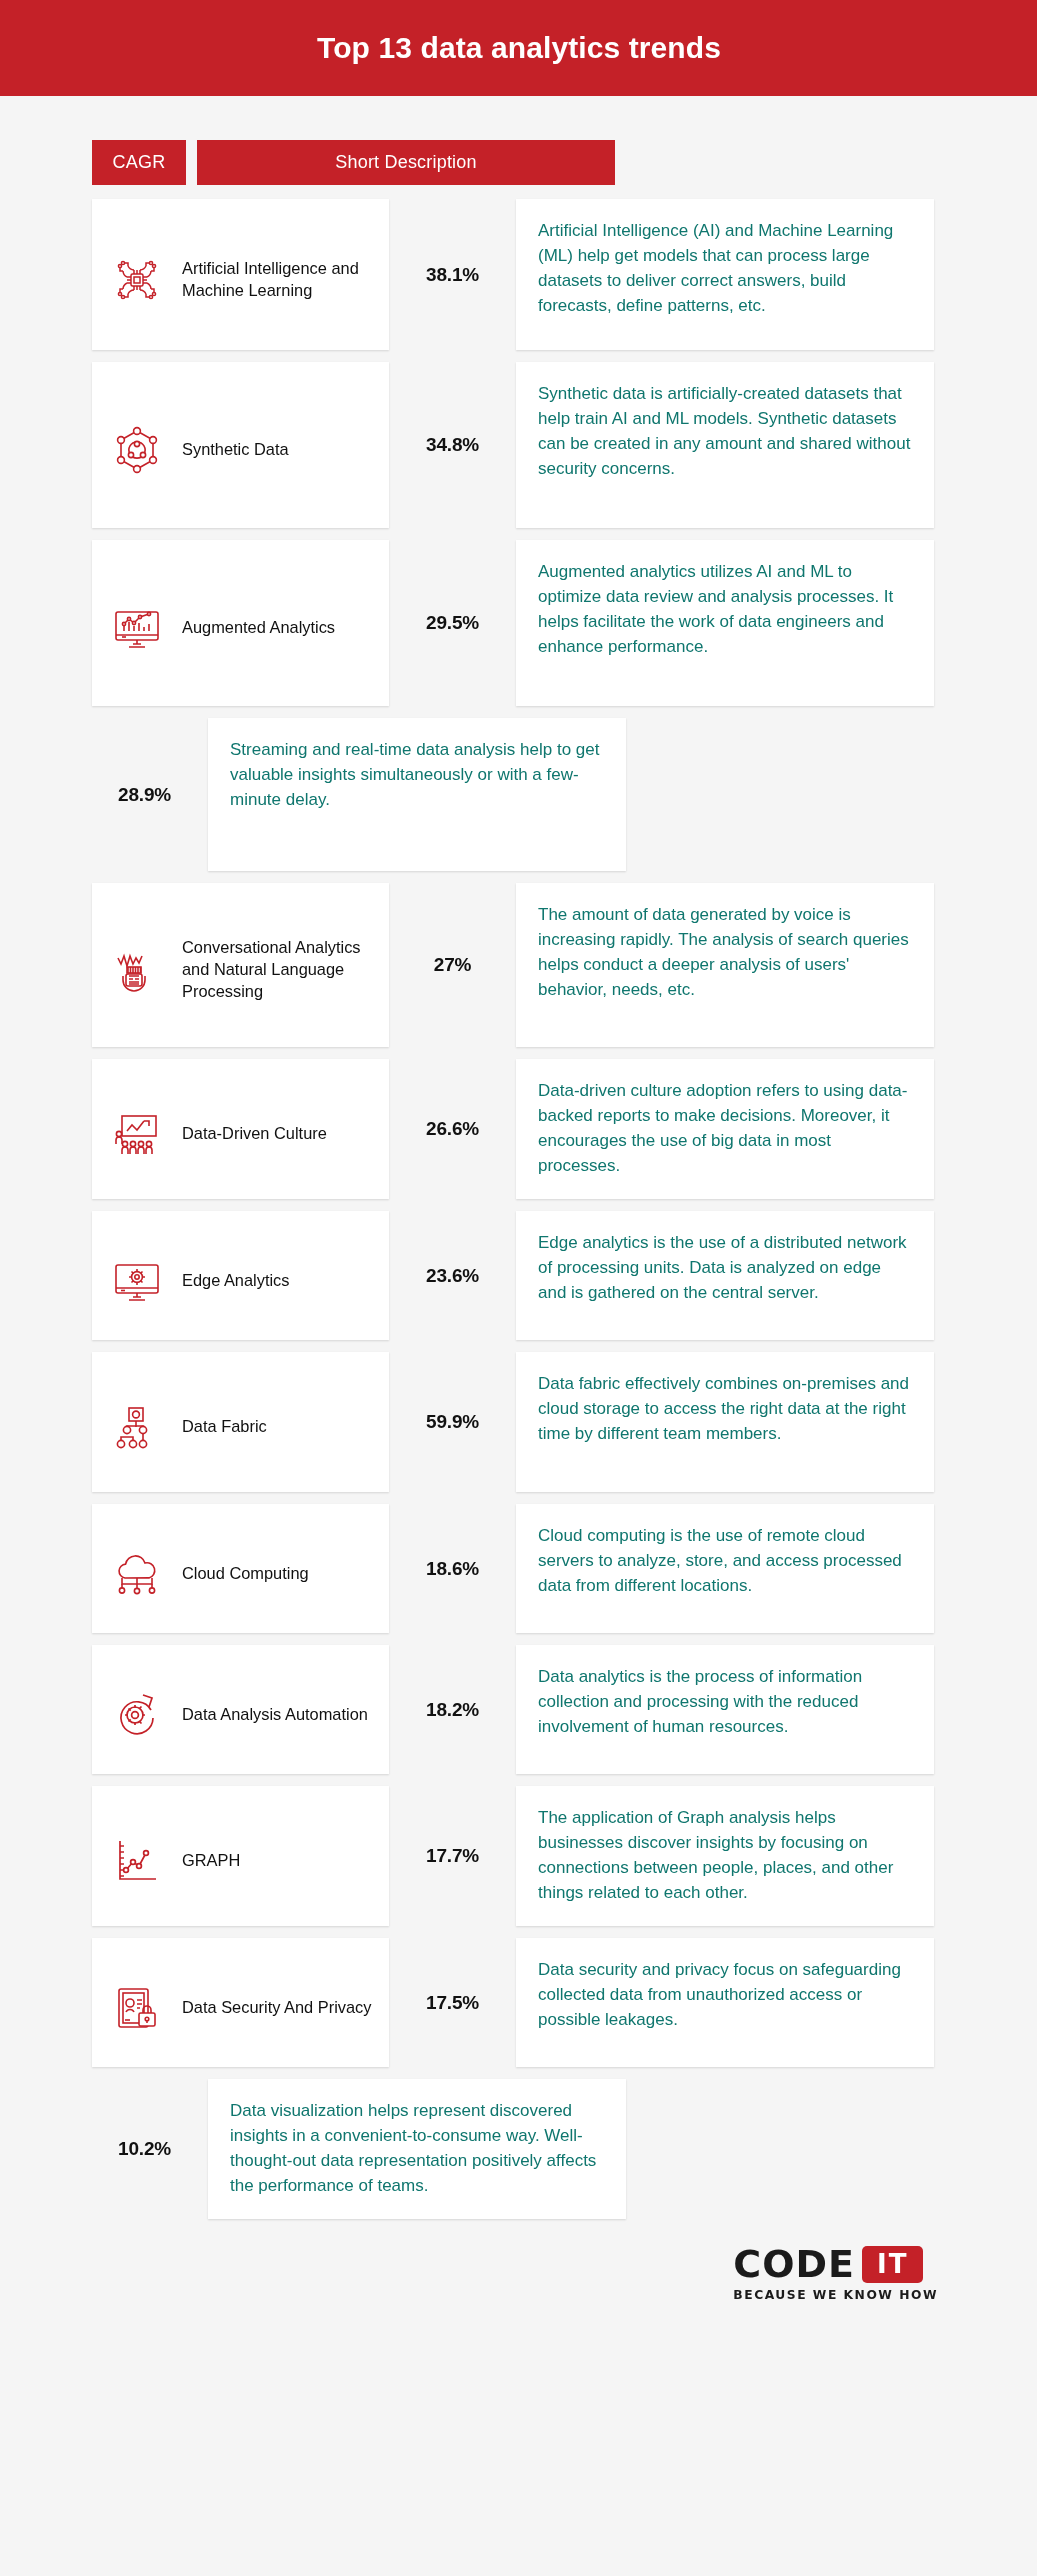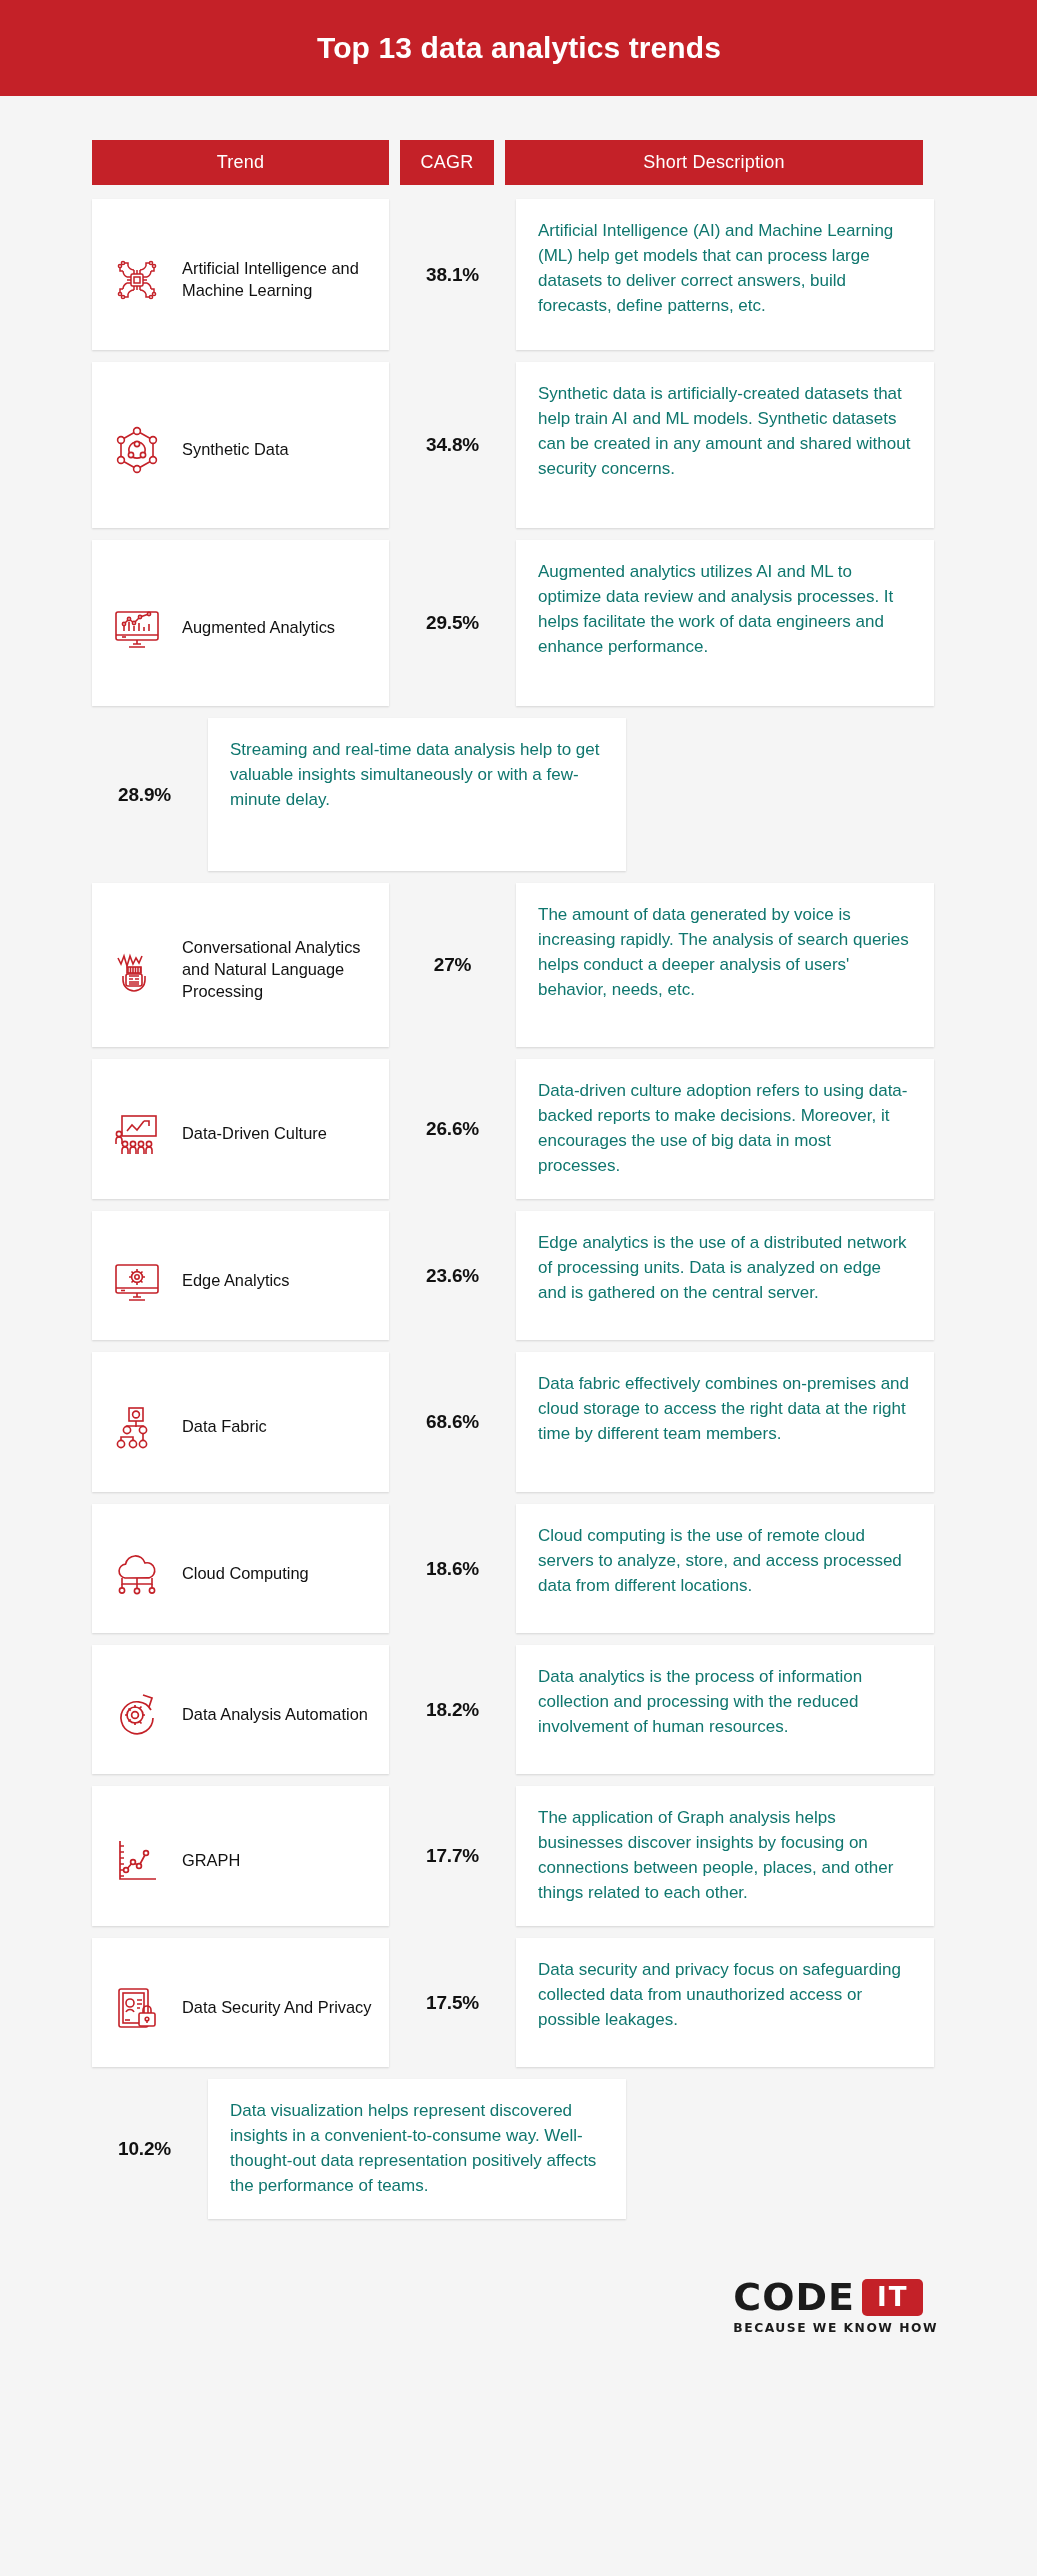--- a/index.html
+++ b/index.html
@@ -128,21 +128,21 @@
   .r10 .cell { min-height: 140px; }
   .r11 .cell { min-height: 129px; }
   .r12 .cell { min-height: 140px; }
 
   
   .footer {
     width: 854px;
     margin: 26px auto 0 auto;
     height: 90px;
     display: flex;
-    align-items: flex-end;
+    align-items: flex-start;
     justify-content: flex-end;
     padding-right: 8px;
   }
   .logo {
     display: flex;
     flex-direction: column;
     align-items: flex-start;
   }
   .logo-top {
     display: flex;
@@ -181,21 +181,20 @@
 <body>
 
 <div class="banner">
   <div class="banner-title">Top 13 data analytics trends</div>
 </div>
 
 <div class="sheet">
   <div class="table">
 
     <div class="head-row">
-      <div class="head-cell col-trend">Trend</div>
       <div class="head-cell col-cagr">CAGR</div>
       <div class="head-cell col-desc">Short Description</div>
     </div>
 
     <div id="rows-container">
         <div class="row r0">
           <div class="cell cell-trend">
             <span class="icon-box">
               <svg width="56" height="56" viewBox="0 0 56 56" fill="none" stroke="#c42128" stroke-width="1.5">
     <rect x="22" y="22" width="12" height="12" rx="1.5"></rect>
@@ -366,21 +365,21 @@
     <path d="M18 28v-1h16v1"></path>
     <path d="M12 42v-4h12v4M34 34.6v7.4"></path>
     <circle cx="12" cy="45" r="3.6"></circle>
                 <circle cx="24" cy="45" r="3.6"></circle>
                 <circle cx="34" cy="45" r="3.6"></circle>
   </svg>
             </span>
             <span class="trend-label">Data Fabric</span>
           </div>
           <div class="cell cell-cagr">
-            <span class="cagr-value">68.6%</span>
+            <span class="cagr-value">59.9%</span>
           </div>
           <div class="cell cell-desc">
             <span class="desc-text">Data fabric effectively combines on-premises and cloud storage to access the right data at the right time by different team members.</span>
           </div>
         </div>
         <div class="row r8">
           <div class="cell cell-trend">
             <span class="icon-box">
               <svg width="56" height="56" viewBox="0 0 56 56" fill="none" stroke="#c42128" stroke-width="1.6">
     <path d="M16 32a7 7 0 0 1 .6-13.9A10 10 0 0 1 36 17a7.5 7.5 0 0 1 4 14.9z"></path>

